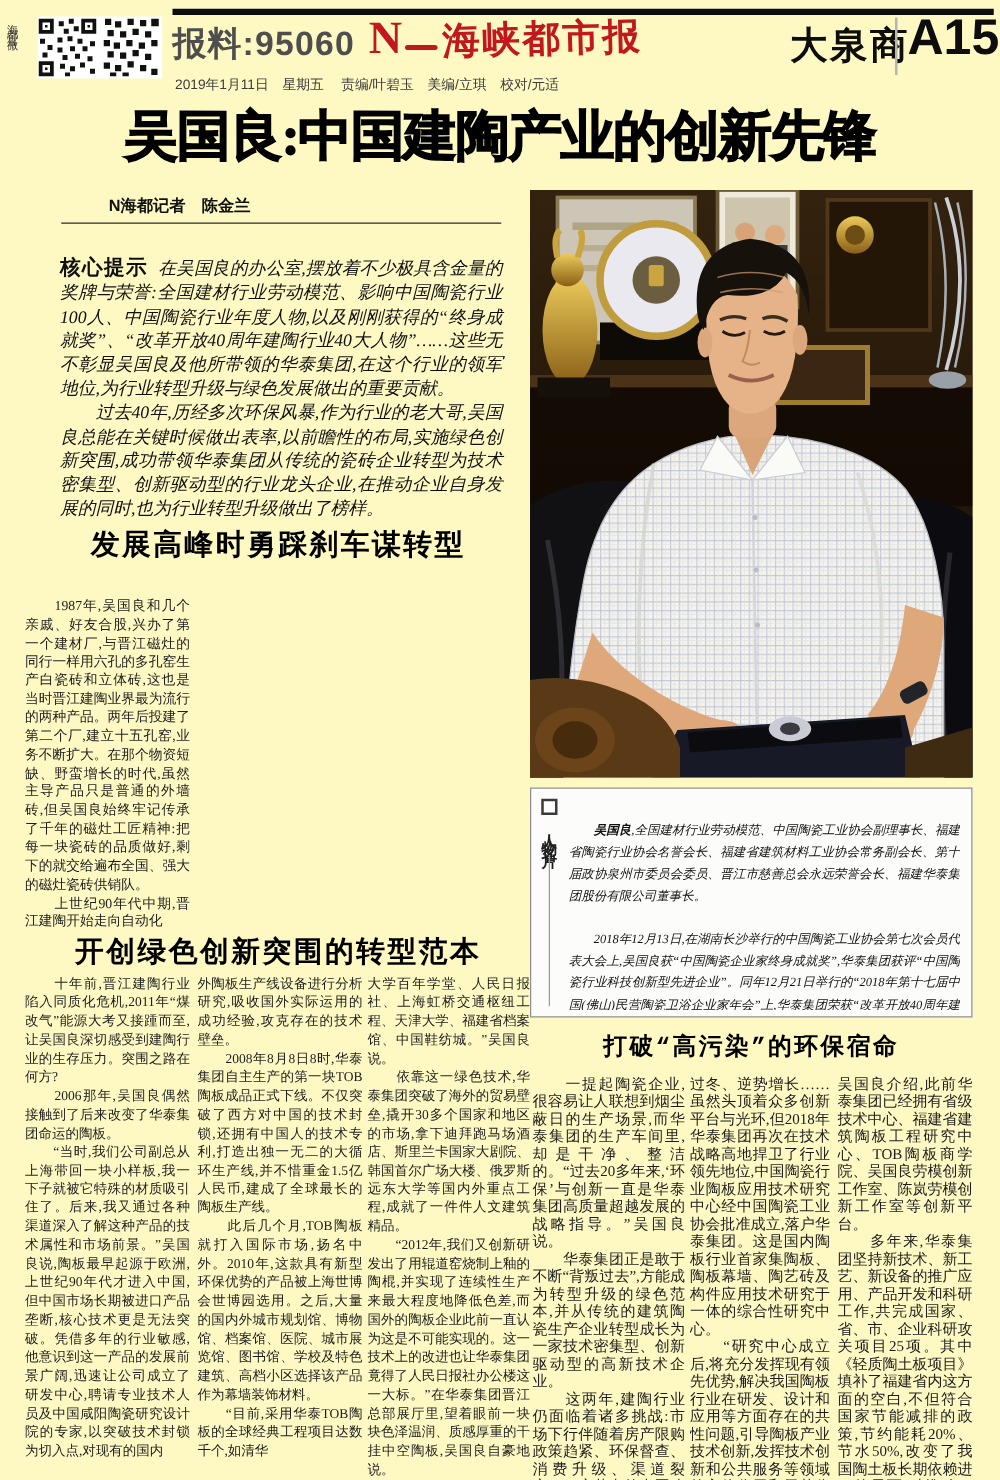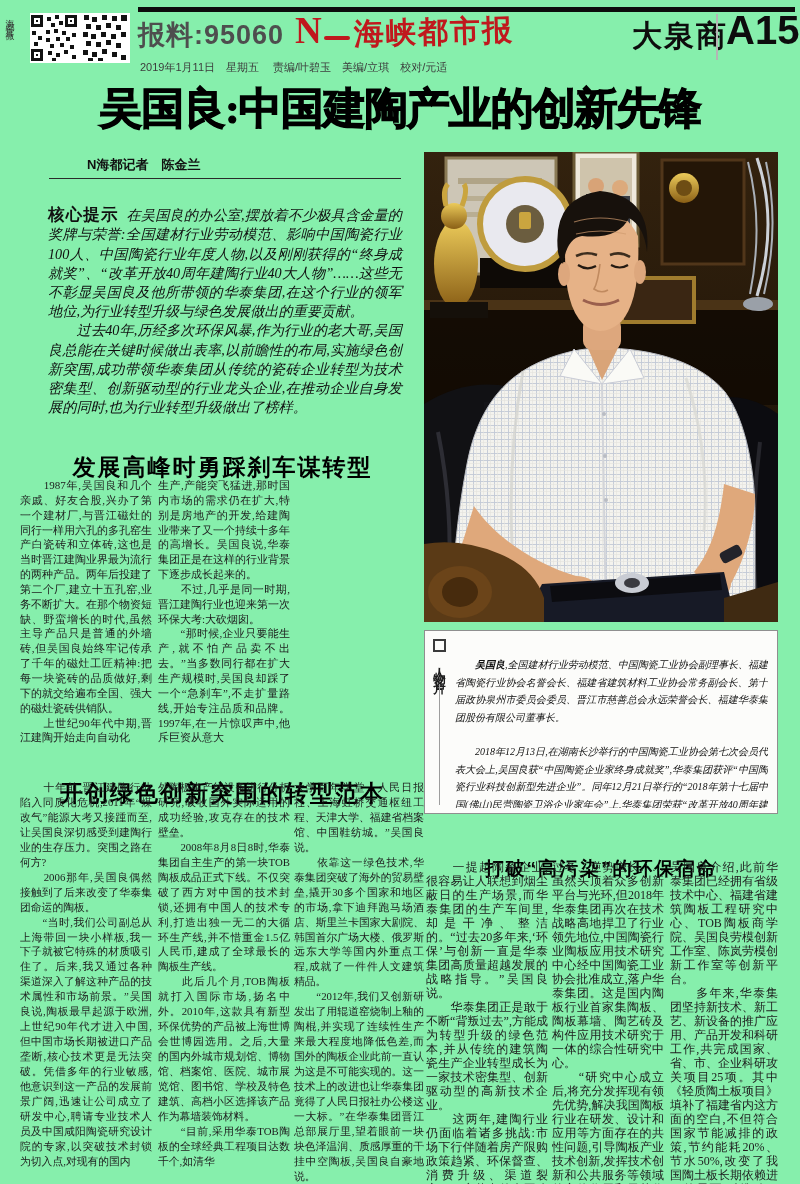--- a/index.html
+++ b/index.html
@@ -1,16 +1,16 @@
 <!DOCTYPE html>
 <html><head>
 <meta charset="utf-8">
 <style>
   html,body{margin:0;padding:0;background:#9a9a9a;}
-  #page{position:relative;width:800px;height:1184px;margin:0 auto;background:#86efac;
+  #page{position:relative;width:800px;height:1184px;margin:0 auto;background:#fef9c3;
         font-family:"Liberation Serif","DejaVu Serif",serif;color:#1b1b1b;overflow:hidden;}
 
   
   .topbar{position:absolute;left:138px;top:7px;width:657px;height:5px;background:#0d0d0d;}
   .qr-vert{position:absolute;left:3px;top:12px;writing-mode:vertical-rl;font-size:9px;
            letter-spacing:4px;color:#333;font-family:"Liberation Sans",sans-serif;}
   .qr{position:absolute;left:30px;top:13px;}
   .hotline{position:absolute;left:138px;top:17px;font-size:27px;font-weight:bold;color:#4e4e4e;
            font-family:"Liberation Sans",sans-serif;letter-spacing:1px;}
   .brand{position:absolute;left:295px;top:14px;display:flex;align-items:flex-start;color:#c0181d;}
@@ -33,21 +33,21 @@
   .byline{position:absolute;left:49px;top:156px;font-size:13px;font-weight:bold;color:#111;
           font-family:"Liberation Sans",sans-serif;padding-left:38px;}
   .byline-rule{position:absolute;left:49px;top:178px;width:352px;height:1px;background:#2a2a2a;}
   .lede{position:absolute;left:48px;top:186px;width:354px;font-size:14.2px;line-height:19.2px;
         font-style:italic;text-align:justify;white-space:pre-line;color:#101010;}
   .lede .lede-label{font-style:normal;font-weight:bold;font-size:16.5px;letter-spacing:1px;
         font-family:"Liberation Sans",sans-serif;margin-right:8px;}
 
   
   .sec-head{position:absolute;text-align:center;font-weight:bold;color:#000;
-            font-family:Liberation Sans, sans-serif;letter-spacing:2px;margin-top:32px;}
+            font-family:Liberation Mono, monospace;letter-spacing:2px;}
   .h-left{left:20px;width:405px;font-size:23px;}
   .h-right{left:424px;width:354px;font-size:19px;}
   .col{position:absolute;text-align:justify;white-space:pre-line;overflow:hidden;color:#1c1c1c;}
   .s1{top:478px;height:268px;font-size:11px;line-height:14.85px;}
   .s2{top:780px;height:404px;font-size:10.8px;line-height:14.95px;}
   .s3{top:860px;height:324px;font-size:12px;line-height:14px;}
   .c1{left:20px;width:132px;}  .c2{left:158px;width:132px;}  .c3{left:294px;width:130px;}
   .r1{left:426px;width:122px;} .r2{left:552px;width:112px;}  .r3{left:670px;width:108px;}
 
   
@@ -158,23 +158,20 @@
   <div class="byline-rule"></div>
 
   <div class="lede">
     <b class="lede-label">核心提示</b><span>在吴国良的办公室,摆放着不少极具含金量的奖牌与荣誉:全国建材行业劳动模范、影响中国陶瓷行业100人、中国陶瓷行业年度人物,以及刚刚获得的“终身成就奖”、“改革开放40周年建陶行业40大人物”……这些无不彰显吴国良及他所带领的华泰集团,在这个行业的领军地位,为行业转型升级与绿色发展做出的重要贡献。</span>
     <div>　　过去40年,历经多次环保风暴,作为行业的老大哥,吴国良总能在关键时候做出表率,以前瞻性的布局,实施绿色创新突围,成功带领华泰集团从传统的瓷砖企业转型为技术密集型、创新驱动型的行业龙头企业,在推动企业自身发展的同时,也为行业转型升级做出了榜样。</div>
   </div>
 
   <div class="sec-head h-left" style="top:420px">发展高峰时勇踩刹车谋转型</div>
   <div class="col s1 c1">　　1987年,吴国良和几个亲戚、好友合股,兴办了第一个建材厂,与晋江磁灶的同行一样用六孔的多孔窑生产白瓷砖和立体砖,这也是当时晋江建陶业界最为流行的两种产品。两年后投建了第二个厂,建立十五孔窑,业务不断扩大。在那个物资短缺、野蛮增长的时代,虽然主导产品只是普通的外墙砖,但吴国良始终牢记传承了千年的磁灶工匠精神:把每一块瓷砖的品质做好,剩下的就交给遍布全国、强大的磁灶瓷砖供销队。
 　　上世纪90年代中期,晋江建陶开始走向自动化</div>
-  <div class="col s1 c2">生产,产能突飞猛进,那时国内市场的需求仍在扩大,特别是房地产的开发,给建陶业带来了又一个持续十多年的高增长。吴国良说,华泰集团正是在这样的行业背景下逐步成长起来的。
-　　不过,几乎是同一时期,晋江建陶行业也迎来第一次环保大考:大砍烟囱。
-　　“那时候,企业只要能生产,就不怕产品卖不出去。”当多数同行都在扩大生产规模时,吴国良却踩了一个“急刹车”,不走扩量路线,开始专注品质和品牌。1997年,在一片惊叹声中,他斥巨资从意大</div>
 
   <div class="sec-head h-left" style="top:746px">开创绿色创新突围的转型范本</div>
   <div class="col s2 c1">　　十年前,晋江建陶行业陷入同质化危机,2011年“煤改气”能源大考又接踵而至,让吴国良深切感受到建陶行业的生存压力。突围之路在何方?
 　　2006那年,吴国良偶然接触到了后来改变了华泰集团命运的陶板。
 　　“当时,我们公司副总从上海带回一块小样板,我一下子就被它特殊的材质吸引住了。后来,我又通过各种渠道深入了解这种产品的技术属性和市场前景。”吴国良说,陶板最早起源于欧洲,上世纪90年代才进入中国,但中国市场长期被进口产品垄断,核心技术更是无法突破。凭借多年的行业敏感,他意识到这一产品的发展前景广阔,迅速让公司成立了研发中心,聘请专业技术人员及中国咸阳陶瓷研究设计院的专家,以突破技术封锁为切入点,对现有的国内</div>
   <div class="col s2 c2">外陶板生产线设备进行分析研究,吸收国外实际运用的成功经验,攻克存在的技术壁垒。
 　　2008年8月8日8时,华泰集团自主生产的第一块TOB陶板成品正式下线。不仅突破了西方对中国的技术封锁,还拥有中国人的技术专利,打造出独一无二的大循环生产线,并不惜重金1.5亿人民币,建成了全球最长的陶板生产线。
 　　此后几个月,TOB陶板就打入国际市场,扬名中外。2010年,这款具有新型环保优势的产品被上海世博会世博园选用。之后,大量的国内外城市规划馆、博物馆、档案馆、医院、城市展览馆、图书馆、学校及特色建筑、高档小区选择该产品作为幕墙装饰材料。
 　　“目前,采用华泰TOB陶板的全球经典工程项目达数千个,如清华</div>
   <div class="col s2 c3">大学百年学堂、人民日报社、上海虹桥交通枢纽工程、天津大学、福建省档案馆、中国鞋纺城。”吴国良说。

